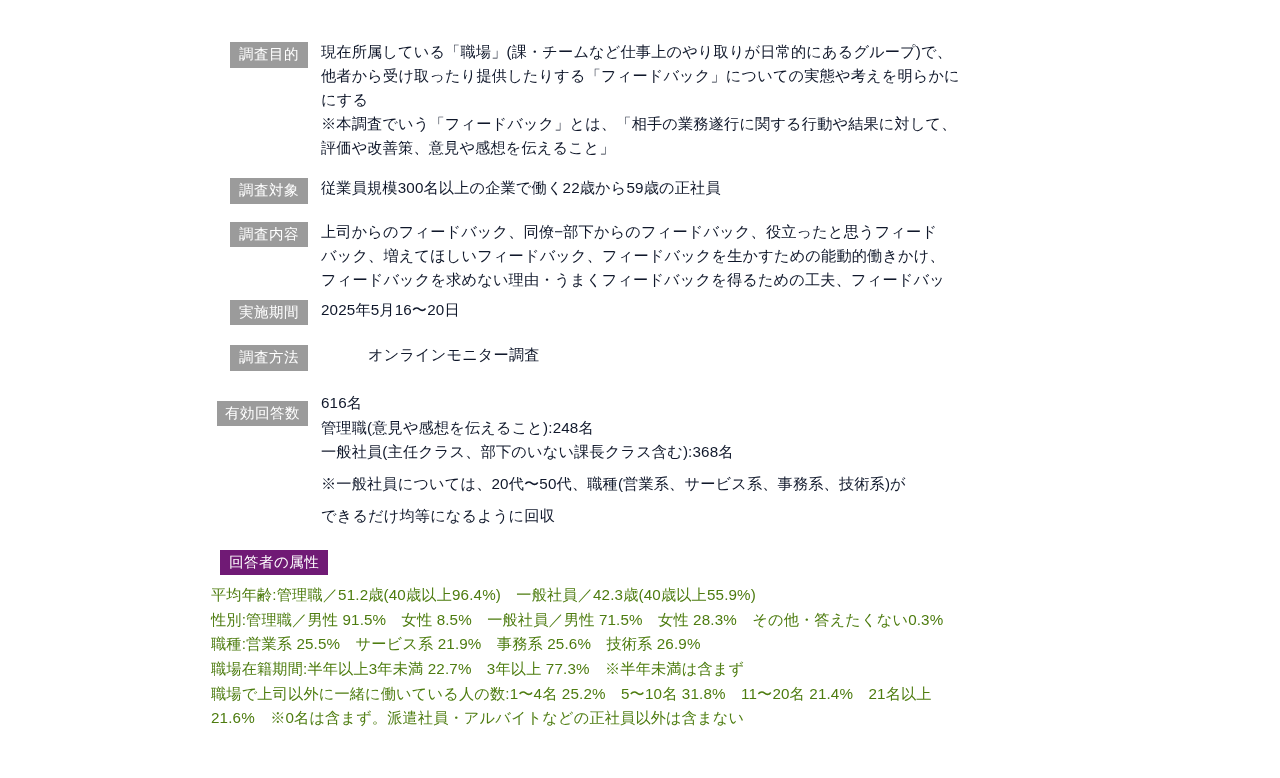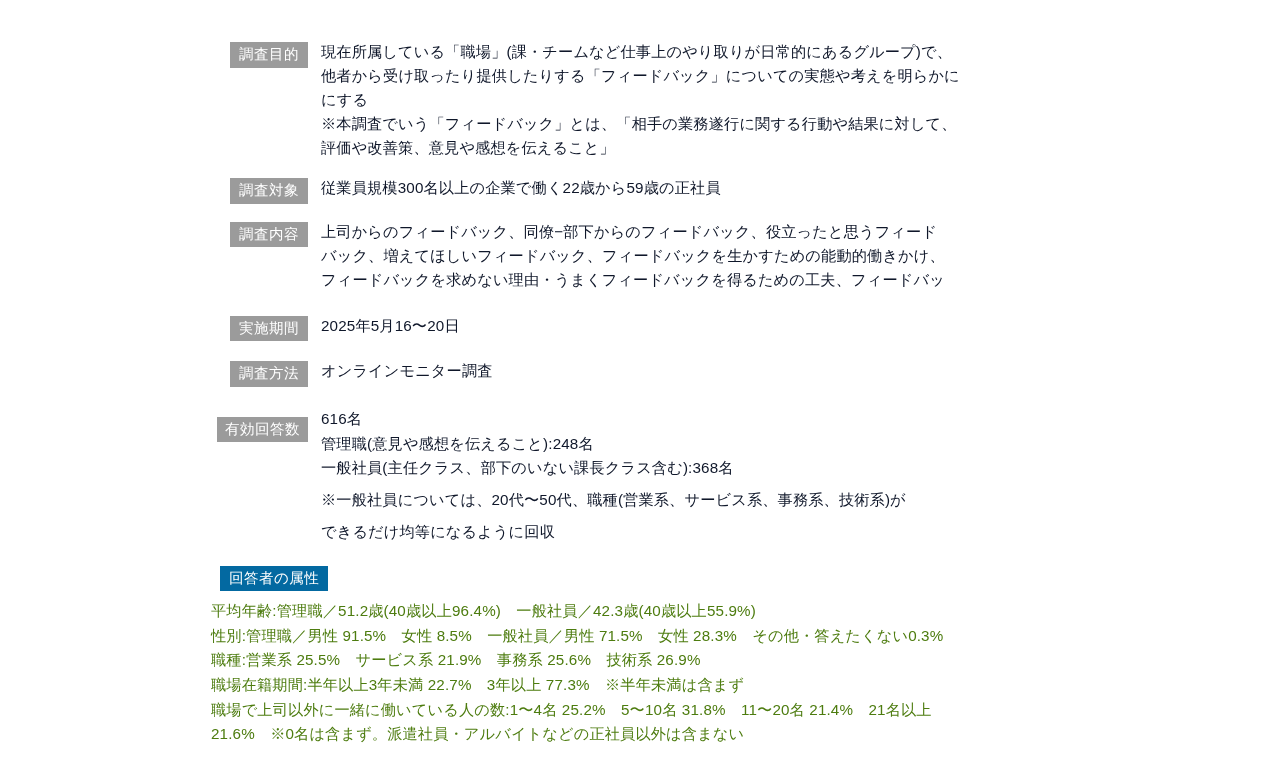--- a/index.html
+++ b/index.html
@@ -53,44 +53,44 @@
   }
   .value-col p {
     margin: 0;
     font-size: 15.2px;
     line-height: 1.58;
     letter-spacing: 0.15px;
     color: #0f172a;
   }
   .row.purpose { margin-bottom: 16px; }
   .row.target  { margin-bottom: 16px; }
-  .row.content { margin-bottom: 22px; }
+  .row.content { margin-bottom: 6px; }
   .row.period  { margin-bottom: 18px; }
-  .row.method  { margin-bottom: 20px; }
+  .row.method  { margin-bottom: 20px; gap: 47px; }
   .row.answers { margin-bottom: 22px; }
 
   .row.answers .label-col { padding-top: 10px; }
   .row.answers .value-col { padding-left: 13px; }
   .row.answers .value-col p.first {
     margin-bottom: 1px;
   }
   .row.answers .indent {
     padding-left: 0px;
   }
   .row.answers .sub {
     padding-left: 0px;
     margin-top: 8px;
   }
 
   .attr-head {
     margin: 0 0 8px 0;
     padding-left: 20px;
   }
   .attr-head .label {
-    background: #0369a1;
+    background: #701a75;
   }
   .attributes {
     padding-left: 11px;
   }
   .attributes p {
     margin: 0;
     font-size: 15.2px;
     line-height: 1.62;
     letter-spacing: 0.15px;
     color: #4d7c0f;

